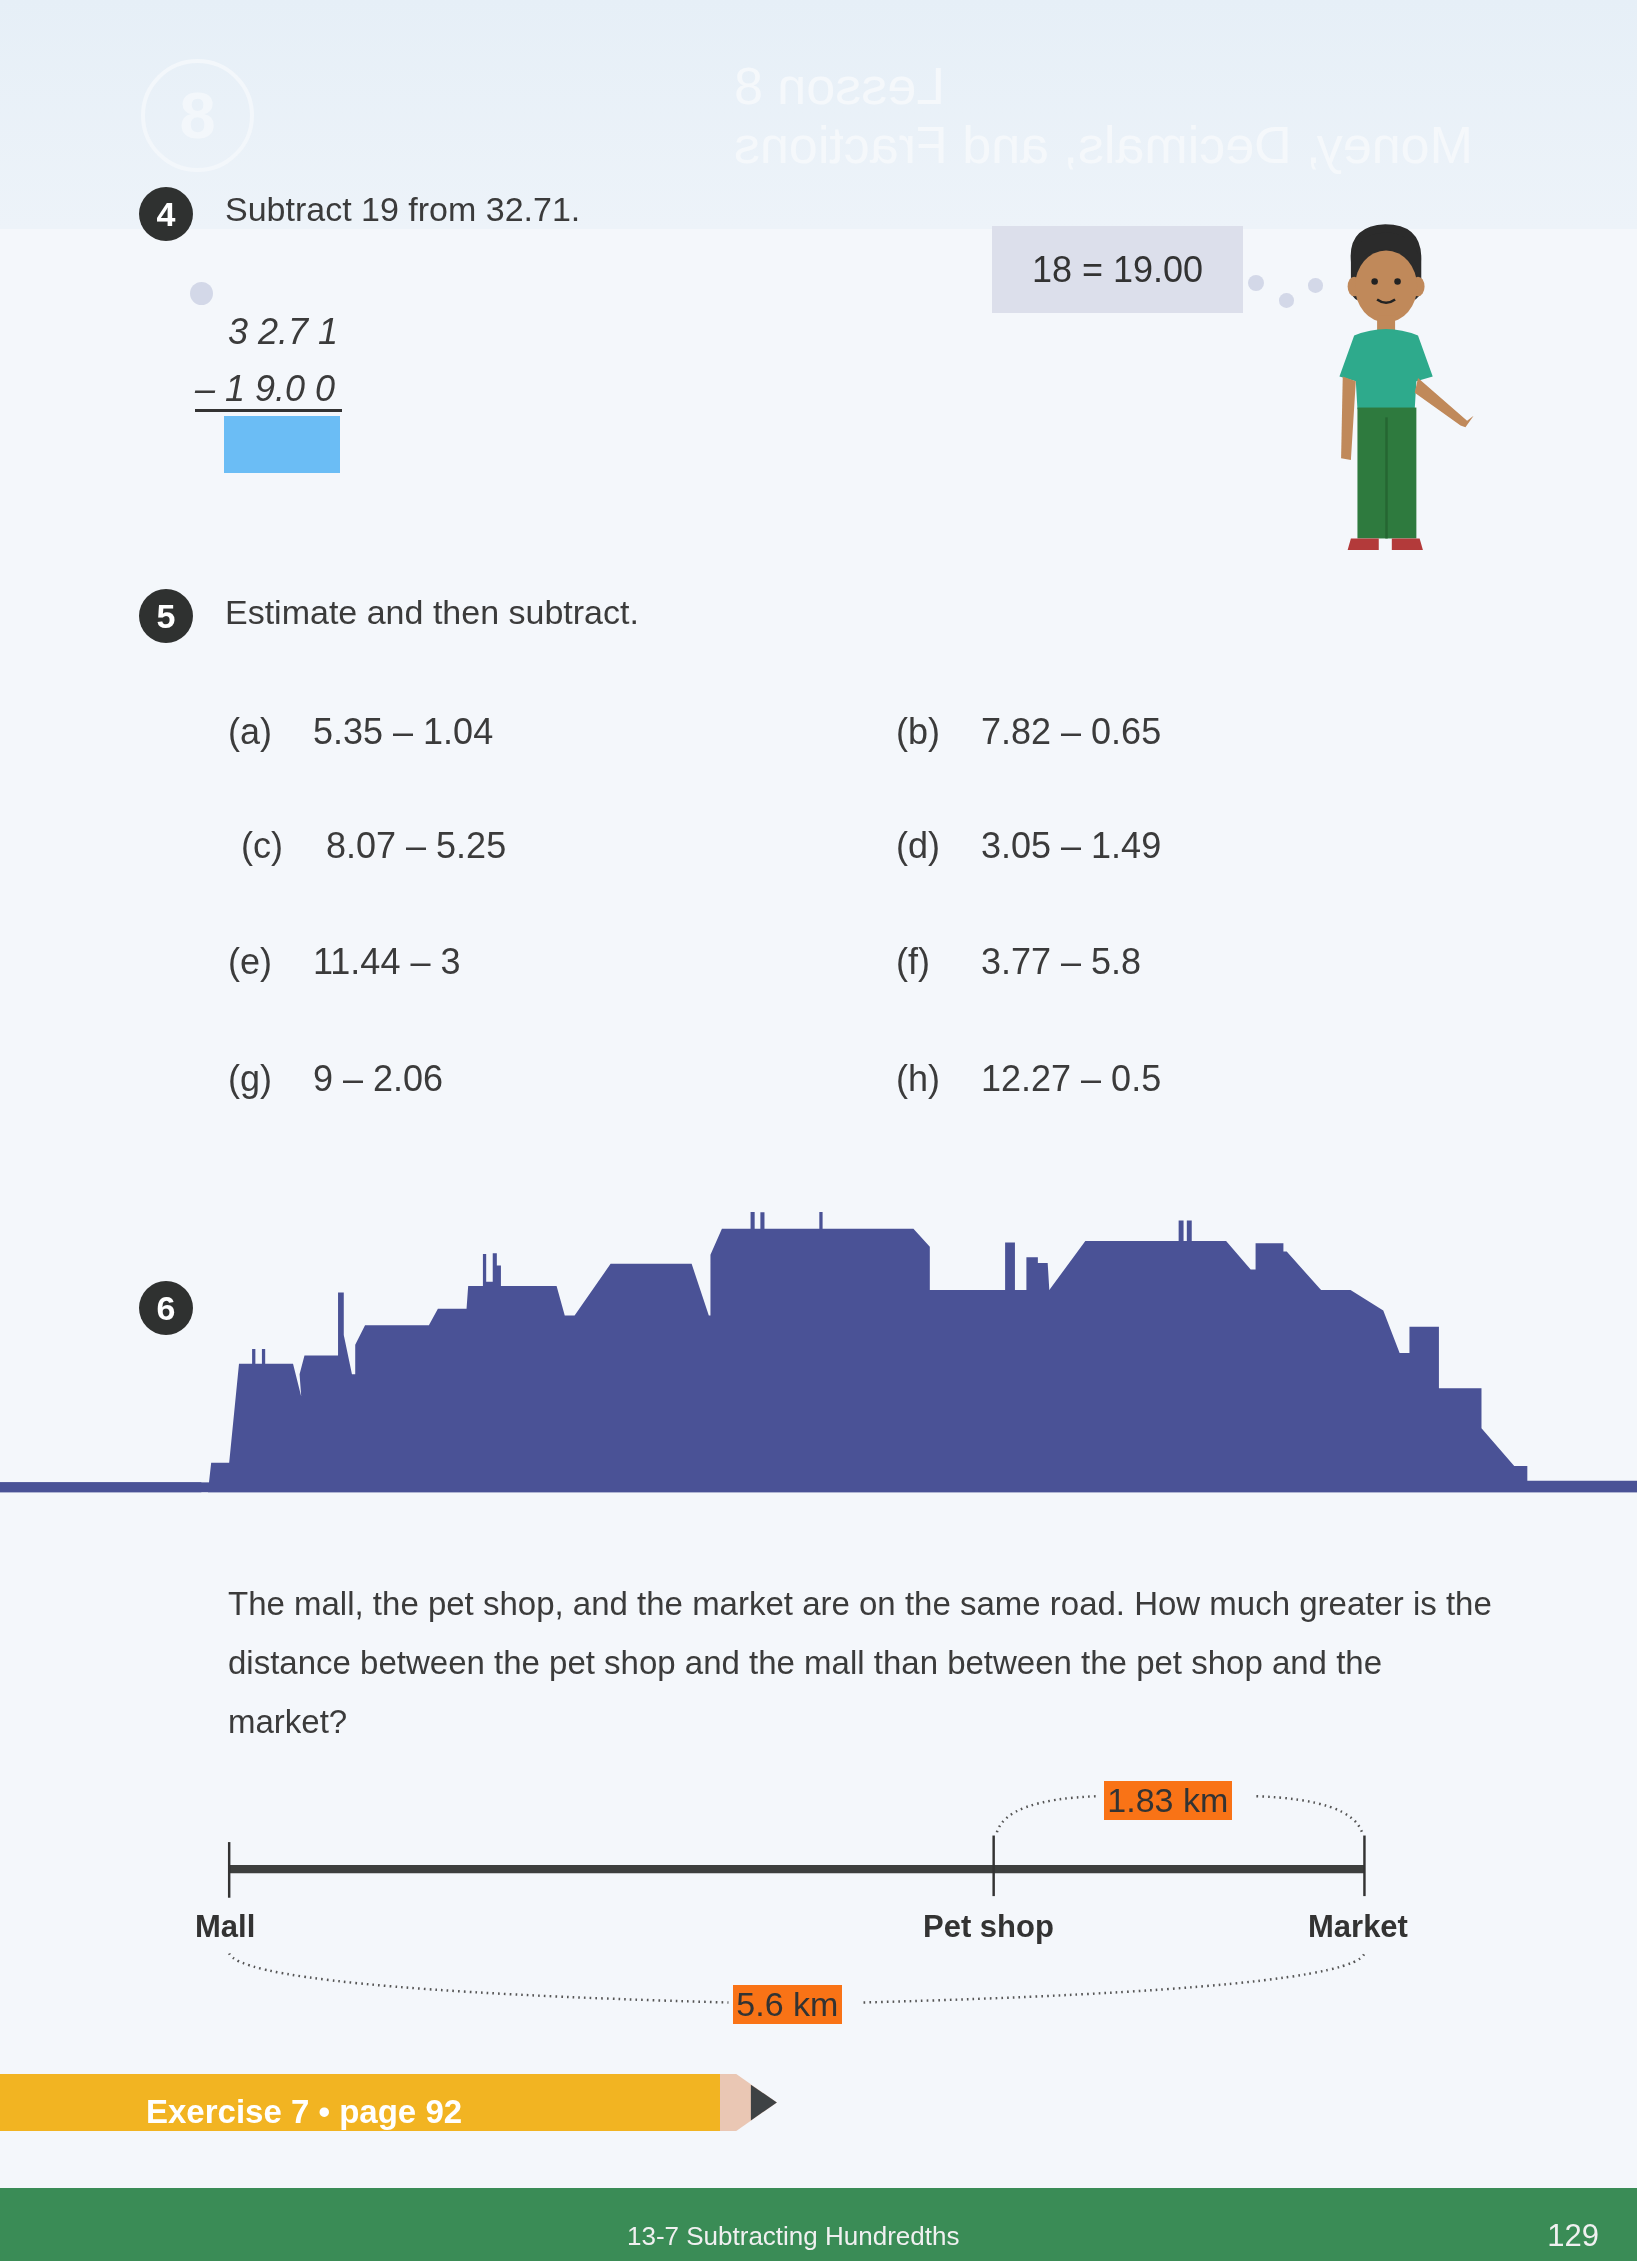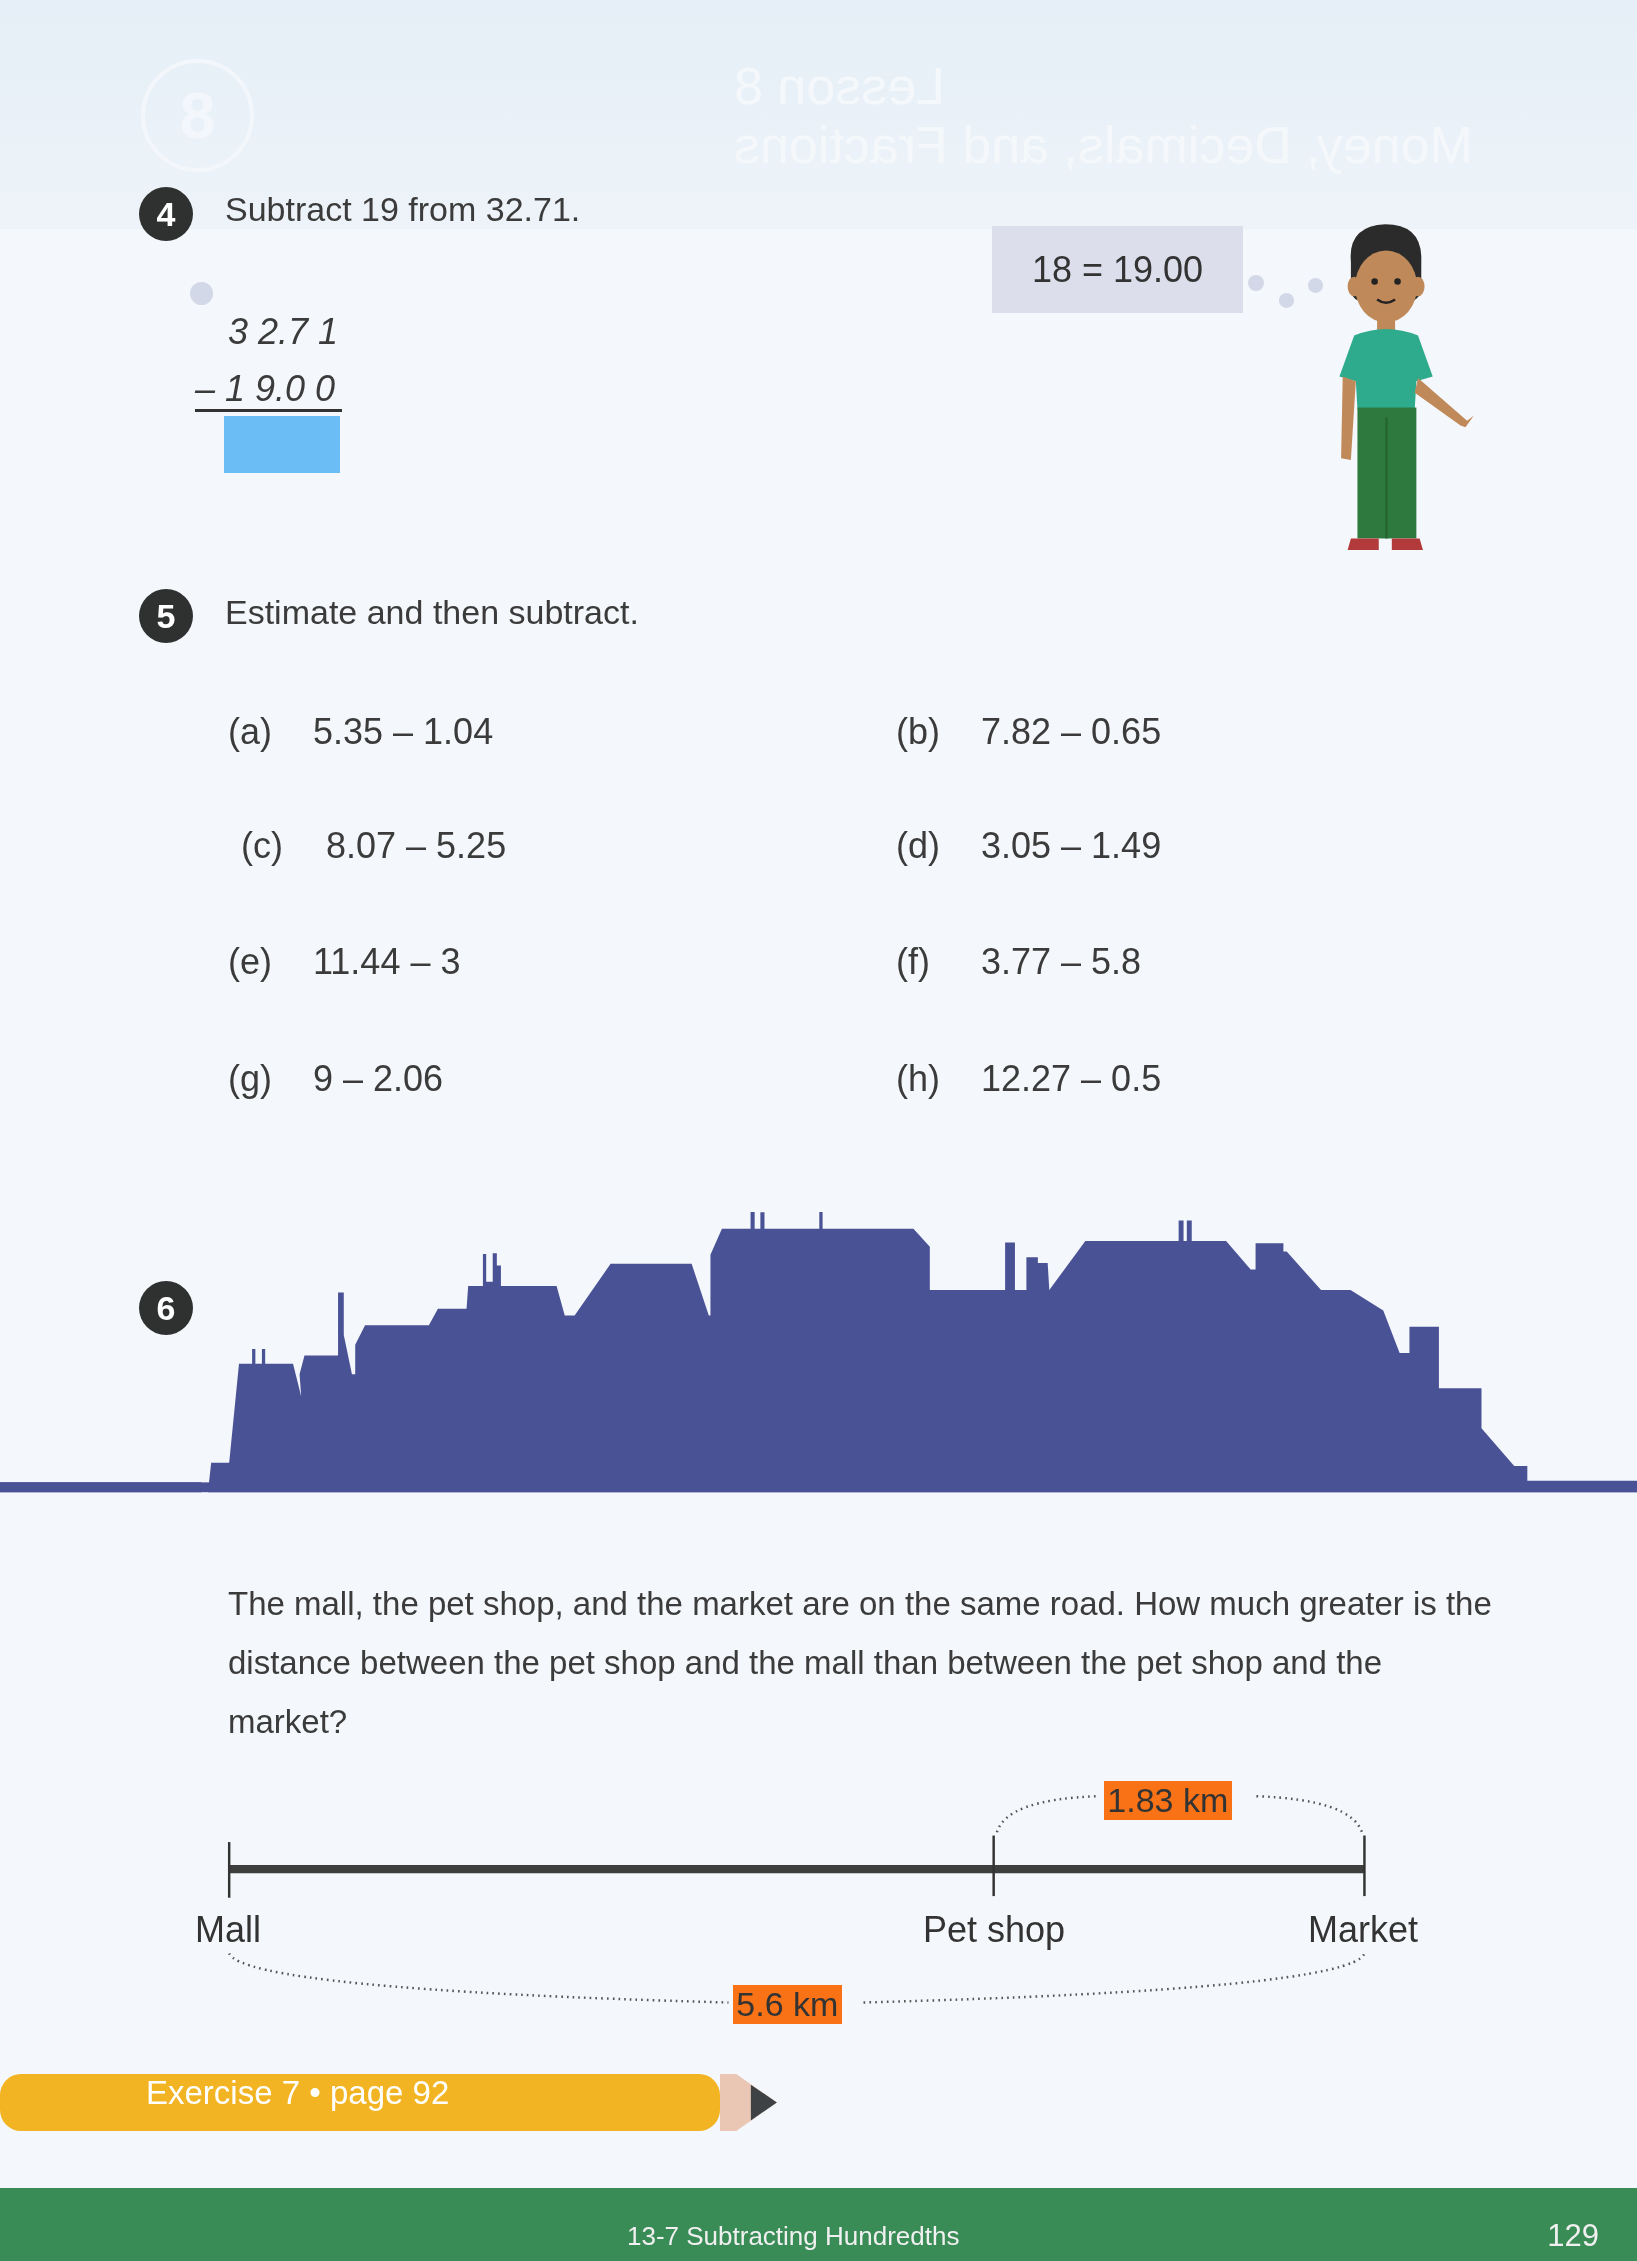--- a/index.html
+++ b/index.html
@@ -37,27 +37,27 @@
   .hint-box {
     position:absolute; left:992px; top:226px; width:251px; height:87px;
     background:#dcdfeb; font-size:36px; color:#333;
     display:flex; align-items:center; justify-content:center;
   }
   .think-dot { position:absolute; border-radius:50%; background:#d3d8e8; }
   .item { position:absolute; font-size:36px; color:#3b3b3b; white-space:nowrap; }
   .item .lbl { display:inline-block; width:85px; }
   .skyline { position:absolute; left:0; top:1212px; }
   .diagram { position:absolute; left:0; top:1760px; }
-  .dlabel { position:absolute; font-size:36px; font-weight:normal; color:#333; }
+  .dlabel { position:absolute; font-size:31px; font-weight:bold; color:#333; }
   .dist { position:absolute; font-size:34px; color:#333; background:#f97316; padding:0 3.3px; }
   .q6-text { position:absolute; left:228px; top:1574px; width:1277px; font-size:33px; line-height:59px; color:#3b3b3b; }
   .pencil {
     position:absolute; left:0; top:2074px; width:720px; height:57px;
-    background:#f2b422; color:#fff; font-weight:normal; font-size:33px;
-    display:flex; align-items:flex-start; padding-left:146px; box-sizing:border-box;border-radius:21px;
+    background:#f2b422; color:#fff; font-weight:bold; font-size:33px;
+    display:flex; align-items:flex-end; padding-left:146px; box-sizing:border-box;
   }
   .pencil-tip { position:absolute; left:720px; top:2074px; }
   .footer {
     position:absolute; left:0; top:2188px; width:1637px; height:74px;
     background:#3a8c56; color:#f0f0f0;
   }
   .footer .title { position:absolute; left:627px; top:33px; font-size:26px; }
   .footer .page { position:absolute; right:38px; top:29.5px; font-size:31px; }
 </style>
 </head>

